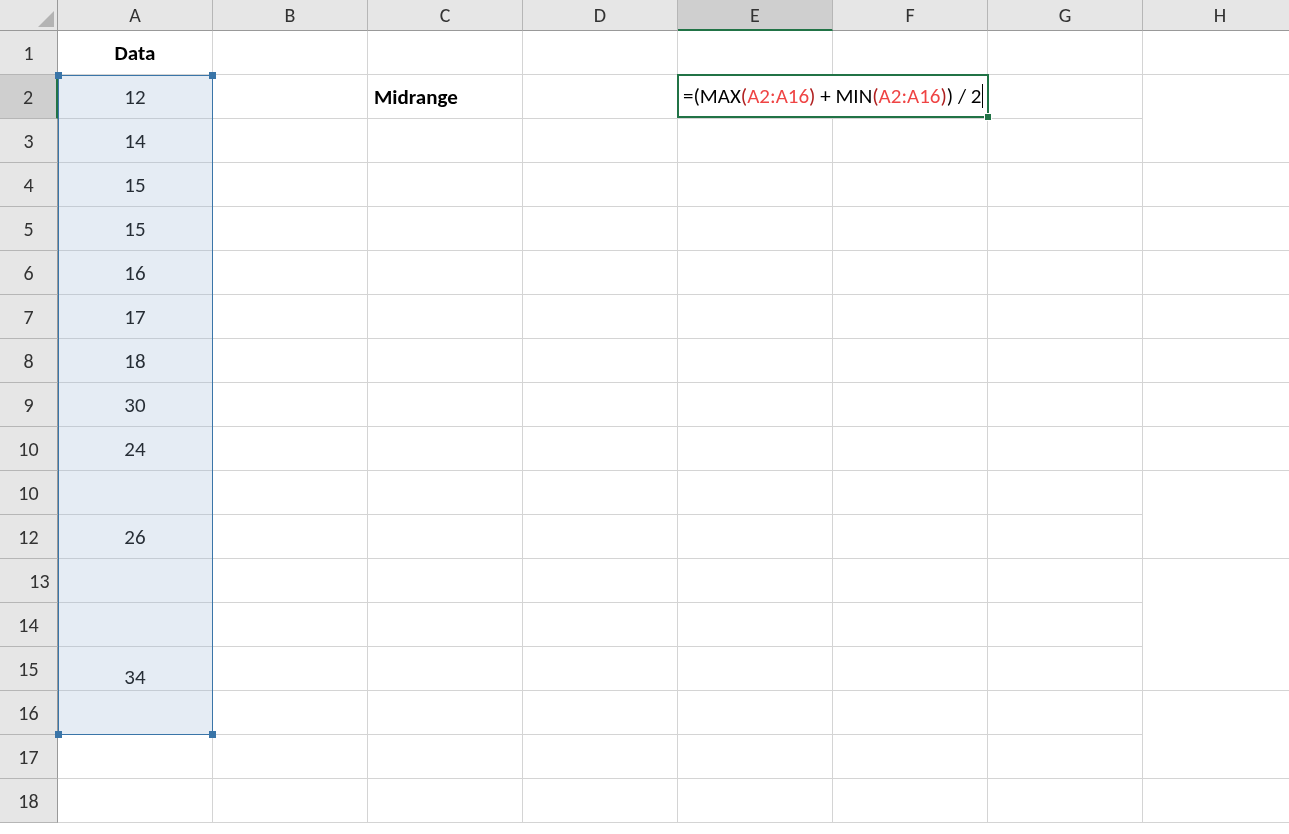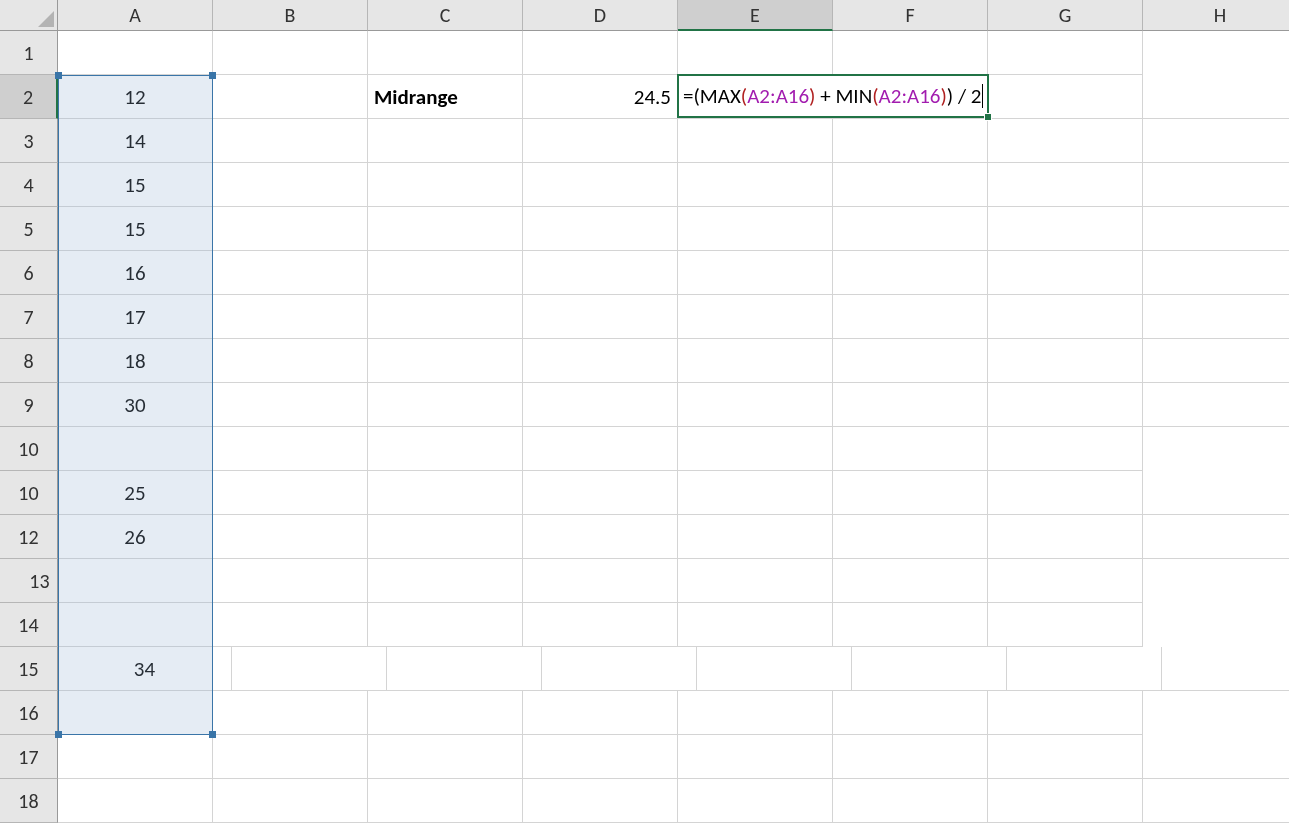--- a/index.html
+++ b/index.html
@@ -106,21 +106,21 @@
   .edit-cell {
     position: absolute;
     border: 2px solid #217346;
     background: #fff;
     display: flex; align-items: center;
     padding: 0 4px;
     font-size: 21px;
     white-space: nowrap;
   }
   .edit-cell .tok-black { color: #000; }
-  .edit-cell .tok-blue  { color: #a21caf; }
+  .edit-cell .tok-blue  { color: #ef4444; }
   .edit-cell .tok-red   { color: #b02020; }
   .edit-cell .caret {
     display: inline-block;
     width: 0;
     border-right: 1px solid #000;
     height: 24px;
     vertical-align: middle;
     margin-left: 1px;
   }
   .edit-cell .fill-handle {
@@ -169,39 +169,39 @@
       <div class="row-header" style="height: 44px; padding-left: 22px;">13</div>
       <div class="row-header" style="height: 44px;">14</div>
       <div class="row-header" style="height: 44px;">15</div>
       <div class="row-header" style="height: 44px;">16</div>
       <div class="row-header" style="height: 44px;">17</div>
       <div class="row-header" style="height: 44px;">18</div>
     </div>
 
   <div class="grid" id="grid">
       <div class="row">
+        <div class="cell center bold" style="width: 155px; height: 44px;">
+          <span>Data</span>
+        </div>
         <div class="cell" style="width: 155px; height: 44px;"></div>
         <div class="cell" style="width: 155px; height: 44px;"></div>
         <div class="cell" style="width: 155px; height: 44px;"></div>
         <div class="cell" style="width: 155px; height: 44px;"></div>
         <div class="cell" style="width: 155px; height: 44px;"></div>
         <div class="cell" style="width: 155px; height: 44px;"></div>
         <div class="cell" style="width: 155px; height: 44px;"></div>
       </div>
       <div class="row">
         <div class="cell center" style="width: 155px; height: 44px;">
           <span>12</span>
         </div>
         <div class="cell" style="width: 155px; height: 44px;"></div>
         <div class="cell left bold" style="width: 155px; height: 44px;">
           <span>Midrange</span>
         </div>
-        <div class="cell right" style="width: 155px; height: 44px;">
-          <span>24.5</span>
-        </div>
         <div class="cell" style="width: 155px; height: 44px;"></div>
         <div class="cell" style="width: 155px; height: 44px;"></div>
         <div class="cell" style="width: 155px; height: 44px;"></div>
         <div class="cell" style="width: 155px; height: 44px;"></div>
       </div>
       <div class="row">
         <div class="cell center" style="width: 155px; height: 44px;">
           <span>14</span>
         </div>
         <div class="cell" style="width: 155px; height: 44px;"></div>
@@ -278,32 +278,32 @@
         </div>
         <div class="cell" style="width: 155px; height: 44px;"></div>
         <div class="cell" style="width: 155px; height: 44px;"></div>
         <div class="cell" style="width: 155px; height: 44px;"></div>
         <div class="cell" style="width: 155px; height: 44px;"></div>
         <div class="cell" style="width: 155px; height: 44px;"></div>
         <div class="cell" style="width: 155px; height: 44px;"></div>
         <div class="cell" style="width: 155px; height: 44px;"></div>
       </div>
       <div class="row">
-        <div class="cell" style="width: 155px; height: 44px;"></div>
-        <div class="cell" style="width: 155px; height: 44px;"></div>
-        <div class="cell" style="width: 155px; height: 44px;"></div>
-        <div class="cell" style="width: 155px; height: 44px;"></div>
-        <div class="cell" style="width: 155px; height: 44px;"></div>
-        <div class="cell" style="width: 155px; height: 44px;"></div>
-        <div class="cell" style="width: 155px; height: 44px;"></div>
-      </div>
-      <div class="row">
-        <div class="cell center" style="width: 155px; height: 44px;">
-          <span>25</span>
-        </div>
+        <div class="cell center" style="width: 155px; height: 44px;">
+          <span>24</span>
+        </div>
+        <div class="cell" style="width: 155px; height: 44px;"></div>
+        <div class="cell" style="width: 155px; height: 44px;"></div>
+        <div class="cell" style="width: 155px; height: 44px;"></div>
+        <div class="cell" style="width: 155px; height: 44px;"></div>
+        <div class="cell" style="width: 155px; height: 44px;"></div>
+        <div class="cell" style="width: 155px; height: 44px;"></div>
+        <div class="cell" style="width: 155px; height: 44px;"></div>
+      </div>
+      <div class="row">
         <div class="cell" style="width: 155px; height: 44px;"></div>
         <div class="cell" style="width: 155px; height: 44px;"></div>
         <div class="cell" style="width: 155px; height: 44px;"></div>
         <div class="cell" style="width: 155px; height: 44px;"></div>
         <div class="cell" style="width: 155px; height: 44px;"></div>
         <div class="cell" style="width: 155px; height: 44px;"></div>
         <div class="cell" style="width: 155px; height: 44px;"></div>
       </div>
       <div class="row">
         <div class="cell center" style="width: 155px; height: 44px;">
@@ -329,21 +329,21 @@
       <div class="row">
         <div class="cell" style="width: 155px; height: 44px;"></div>
         <div class="cell" style="width: 155px; height: 44px;"></div>
         <div class="cell" style="width: 155px; height: 44px;"></div>
         <div class="cell" style="width: 155px; height: 44px;"></div>
         <div class="cell" style="width: 155px; height: 44px;"></div>
         <div class="cell" style="width: 155px; height: 44px;"></div>
         <div class="cell" style="width: 155px; height: 44px;"></div>
       </div>
       <div class="row">
-        <div class="cell center" style="width: 174px; height: 44px;">
+        <div class="cell center" style="width: 155px; height: 44px; align-items: flex-end;">
           <span>34</span>
         </div>
         <div class="cell" style="width: 155px; height: 44px;"></div>
         <div class="cell" style="width: 155px; height: 44px;"></div>
         <div class="cell" style="width: 155px; height: 44px;"></div>
         <div class="cell" style="width: 155px; height: 44px;"></div>
         <div class="cell" style="width: 155px; height: 44px;"></div>
         <div class="cell" style="width: 155px; height: 44px;"></div>
         <div class="cell" style="width: 155px; height: 44px;"></div>
       </div>

